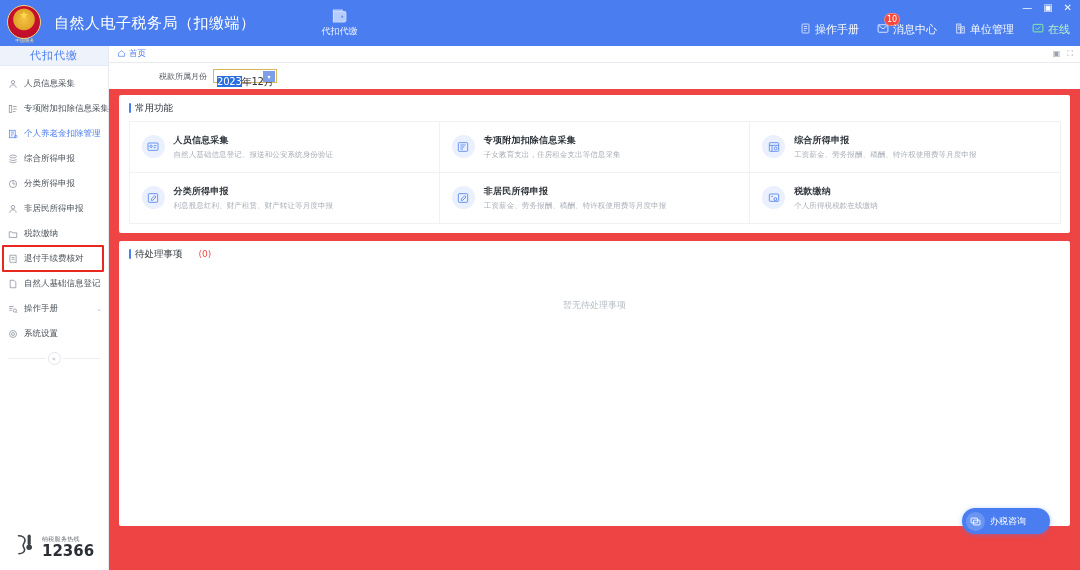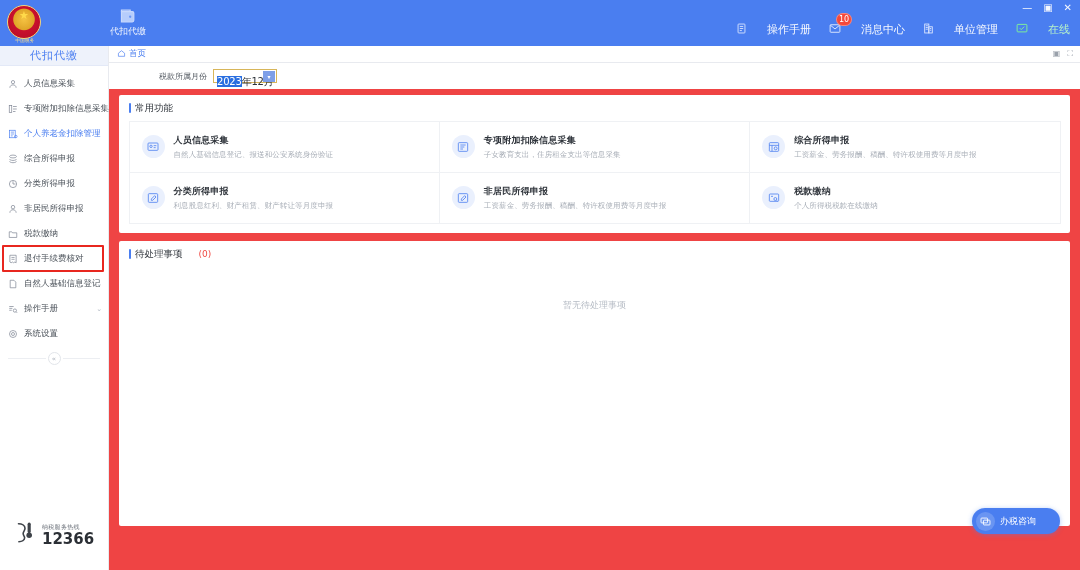--- a/index.html
+++ b/index.html
@@ -31,21 +31,21 @@
   }
   .app-title { font-size: 15px; margin-left: 10px; letter-spacing: .5px; white-space: nowrap; }
   .mode-tab {
     margin-left: 52px; width: 64px; text-align: center; cursor: pointer;
     display: flex; flex-direction: column; align-items: center; justify-content: center;
   }
   .mode-tab .mi { opacity: .85; line-height: 0; }
   .mode-tab .ml { font-size: 9px; margin-top: 1px; opacity: .9; }
 
   .header-right { position: absolute; right: 10px; top: 22px; display: flex; align-items: center; gap: 18px; }
-  .hr-item { display: flex; align-items: center; gap: 20px; font-size: 11px; cursor: pointer; position: relative; }
+  .hr-item { display: flex; align-items: center; gap: 4px; font-size: 11px; cursor: pointer; position: relative; }
   .hr-item .t { opacity: .96; }
   .badge {
     position: absolute; top: -9px; left: 7px; background: #f5483b; color: #fff;
     font-size: 8px; line-height: 11px; min-width: 15px; height: 13px; border-radius: 7px;
     text-align: center; padding: 0 2px; border: 1px solid #ffffff55;
   }
   .online .t { color: #b9f5c8; }
   .win-ctrls { position: absolute; right: 8px; top: 2px; display: flex; gap: 11px; font-size: 10px; opacity: .95; }
   .win-ctrls span { cursor: pointer; line-height: 11px; }
 
@@ -76,21 +76,21 @@
     content: ""; position: absolute; left: 2px; right: 4px; top: -1px; bottom: -1px;
     border: 2px solid #e8271f; border-radius: 1px; pointer-events: none;
   }
   .collapse-wrap { margin-top: 6px; display: flex; align-items: center; padding: 0 8px; }
   .collapse-wrap .ln { flex: 1; height: 1px; background: #eceef2; }
   .collapse-btn {
     width: 13px; height: 13px; border-radius: 50%; border: 1px solid #e2e5ea; background: #fff;
     color: #a9b0ba; font-size: 7px; display: flex; align-items: center; justify-content: center;
     margin: 0 2px; cursor: pointer;
   }
-  .hotline { position: absolute; left: 0; bottom: 20px; width: 109px; display: flex; align-items: center; padding-left: 12px; }
+  .hotline { position: absolute; left: 0; bottom: 8px; width: 109px; display: flex; align-items: center; padding-left: 12px; }
   .hotline .hicon { font-size: 23px; color: #3e4349; line-height: 1; margin-right: 4px; }
   .hotline .hl-txt .h1 { font-size: 6px; color: #6a7079; letter-spacing: .3px; }
   .hotline .hl-txt .h2 { font-size: 15px; color: #2b2f35; font-weight: bold; line-height: 1.05; }
 
   
   .content { flex: 1; display: flex; flex-direction: column; min-width: 0; background: #ef4444; }
   .tabbar {
     height: 17px; background: #fff; border-bottom: 1px solid #e8eaef;
     display: flex; align-items: center; padding-left: 8px; position: relative;
   }
@@ -131,40 +131,41 @@
   .card-d { font-size: 7.5px; color: #a8aeb7; margin-top: 3px; letter-spacing: .1px; }
 
   .todo-panel { margin-top: 8px; height: 285px; position: relative; }
   .empty {
     position: absolute; top: 58px; left: 0; right: 0; text-align: center;
     font-size: 9px; color: #b6bcc5;
   }
 
   
   .consult {
-    position: absolute; right: 10px; bottom: -8px; height: 26px; min-width: 88px;
+    position: absolute; right: 20px; bottom: -8px; height: 26px; min-width: 88px;
     background: #4a7ef0; border-radius: 13px; display: flex; align-items: center;
     padding-left: 4px; gap: 5px; color: #fff; font-size: 9px; cursor: pointer;
     box-shadow: 0 1px 5px rgba(74,126,240,.45);
   }
   .consult .cc {
     width: 19px; height: 19px; border-radius: 50%; background: #ffffff2e;
     display: flex; align-items: center; justify-content: center;
   }
 </style>
 </head>
 <body>
 
 <div class="app">
 
   <div class="header">
     <div class="header-logo">
       <div class="emblem"></div>
       <div class="emblem-txt">中国税务</div>
     </div>
+    <div class="app-title">自然人电子税务局（扣缴端）</div>
 
     <div class="mode-tab">
       <div class="mi">
         <svg width="18" height="16" viewBox="0 0 24 22" fill="none" stroke="#dfe9ff" stroke-width="1.6">
           <path d="M3 5h15a2 2 0 012 2v10a2 2 0 01-2 2H3z" fill="#c9dbff" stroke="#dfe9ff"></path>
           <path d="M3 5V3h12v2" stroke="#dfe9ff"></path>
           <circle cx="15" cy="12" r="1.6" fill="#6f9bf5" stroke="none"></circle>
         </svg>
       </div>
       <div class="ml">代扣代缴</div>

